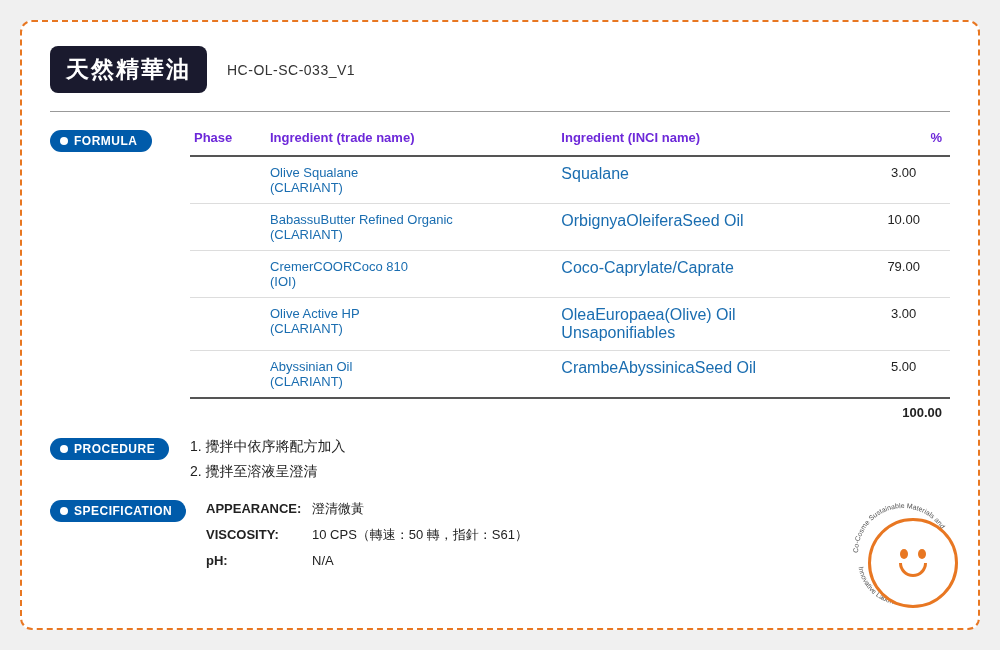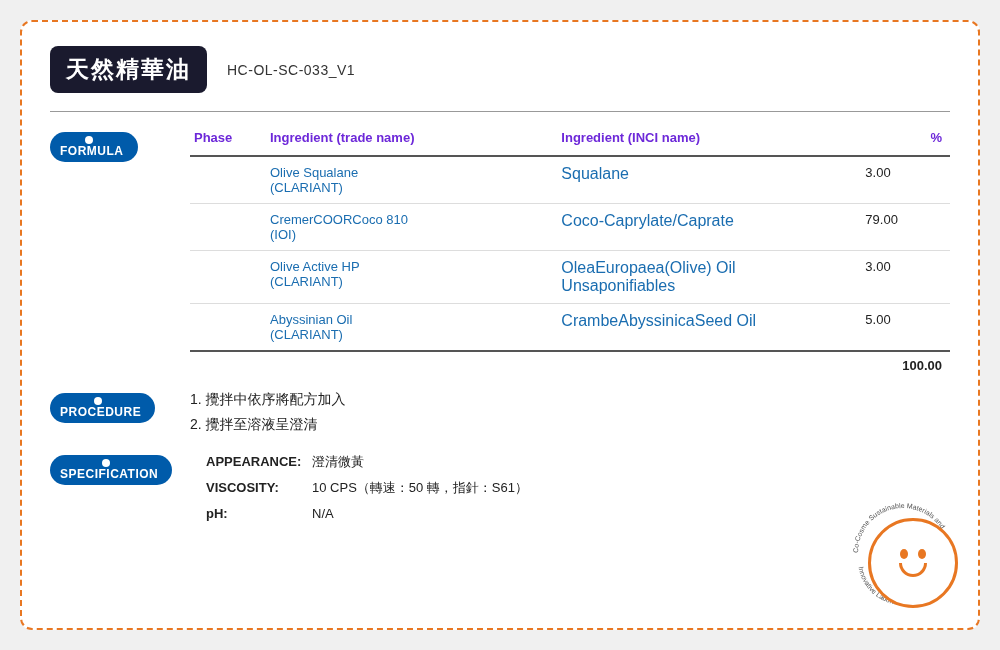--- a/index.html
+++ b/index.html
@@ -53,21 +53,20 @@
       display: inline-flex;
       align-items: center;
       background: #005baa;
       color: #fff;
       font-size: 12px;
       font-weight: bold;
       border-radius: 20px;
       padding: 4px 14px 4px 10px;
       letter-spacing: 0.5px;
       margin-bottom: 1px;
-      flex-direction: column;
     }
     .section-label .dot {
       width: 8px;
       height: 8px;
       background: #fff;
       border-radius: 50%;
       margin-right: 6px;
       flex-shrink: 0;
     }
     .formula-section {
@@ -120,21 +119,21 @@
       color: #1a6db0;
       font-size: 13px;
       width: 230px;
     }
     td.inci-name {
       color: #1a6db0;
       font-size: 16px;
       width: 240px;
     }
     td.pct {
-      text-align: left;
+      text-align: center;
       color: #222;
       font-size: 13px;
       padding-right: 8px;
       width: 70px;
     }
     td.phase-col {
       width: 60px;
       font-size: 13px;
       color: #333;
     }
@@ -272,20 +271,26 @@
               <th>Ingredient (INCI name)</th>
               <th class="col-pct">%</th>
             </tr>
           </thead>
           <tbody id="formula-tbody">
           <tr>
                 <td class="phase-col"></td>
                 <td class="trade-name">Olive Squalane<br>(CLARIANT)</td>
                 <td class="inci-name">Squalane</td>
                 <td class="pct">3.00</td>
+              </tr>
+              <tr>
+                <td class="phase-col"></td>
+                <td class="trade-name">BabassuButter Refined Organic<br>(CLARIANT)</td>
+                <td class="inci-name">OrbignyaOleiferaSeed Oil</td>
+                <td class="pct">10.00</td>
               </tr>
               <tr>
                 <td class="phase-col"></td>
                 <td class="trade-name">CremerCOORCoco 810<br>(IOI)</td>
                 <td class="inci-name">Coco-Caprylate/Caprate</td>
                 <td class="pct">79.00</td>
               </tr>
               <tr>
                 <td class="phase-col"></td>
                 <td class="trade-name">Olive Active HP<br>(CLARIANT)</td>

